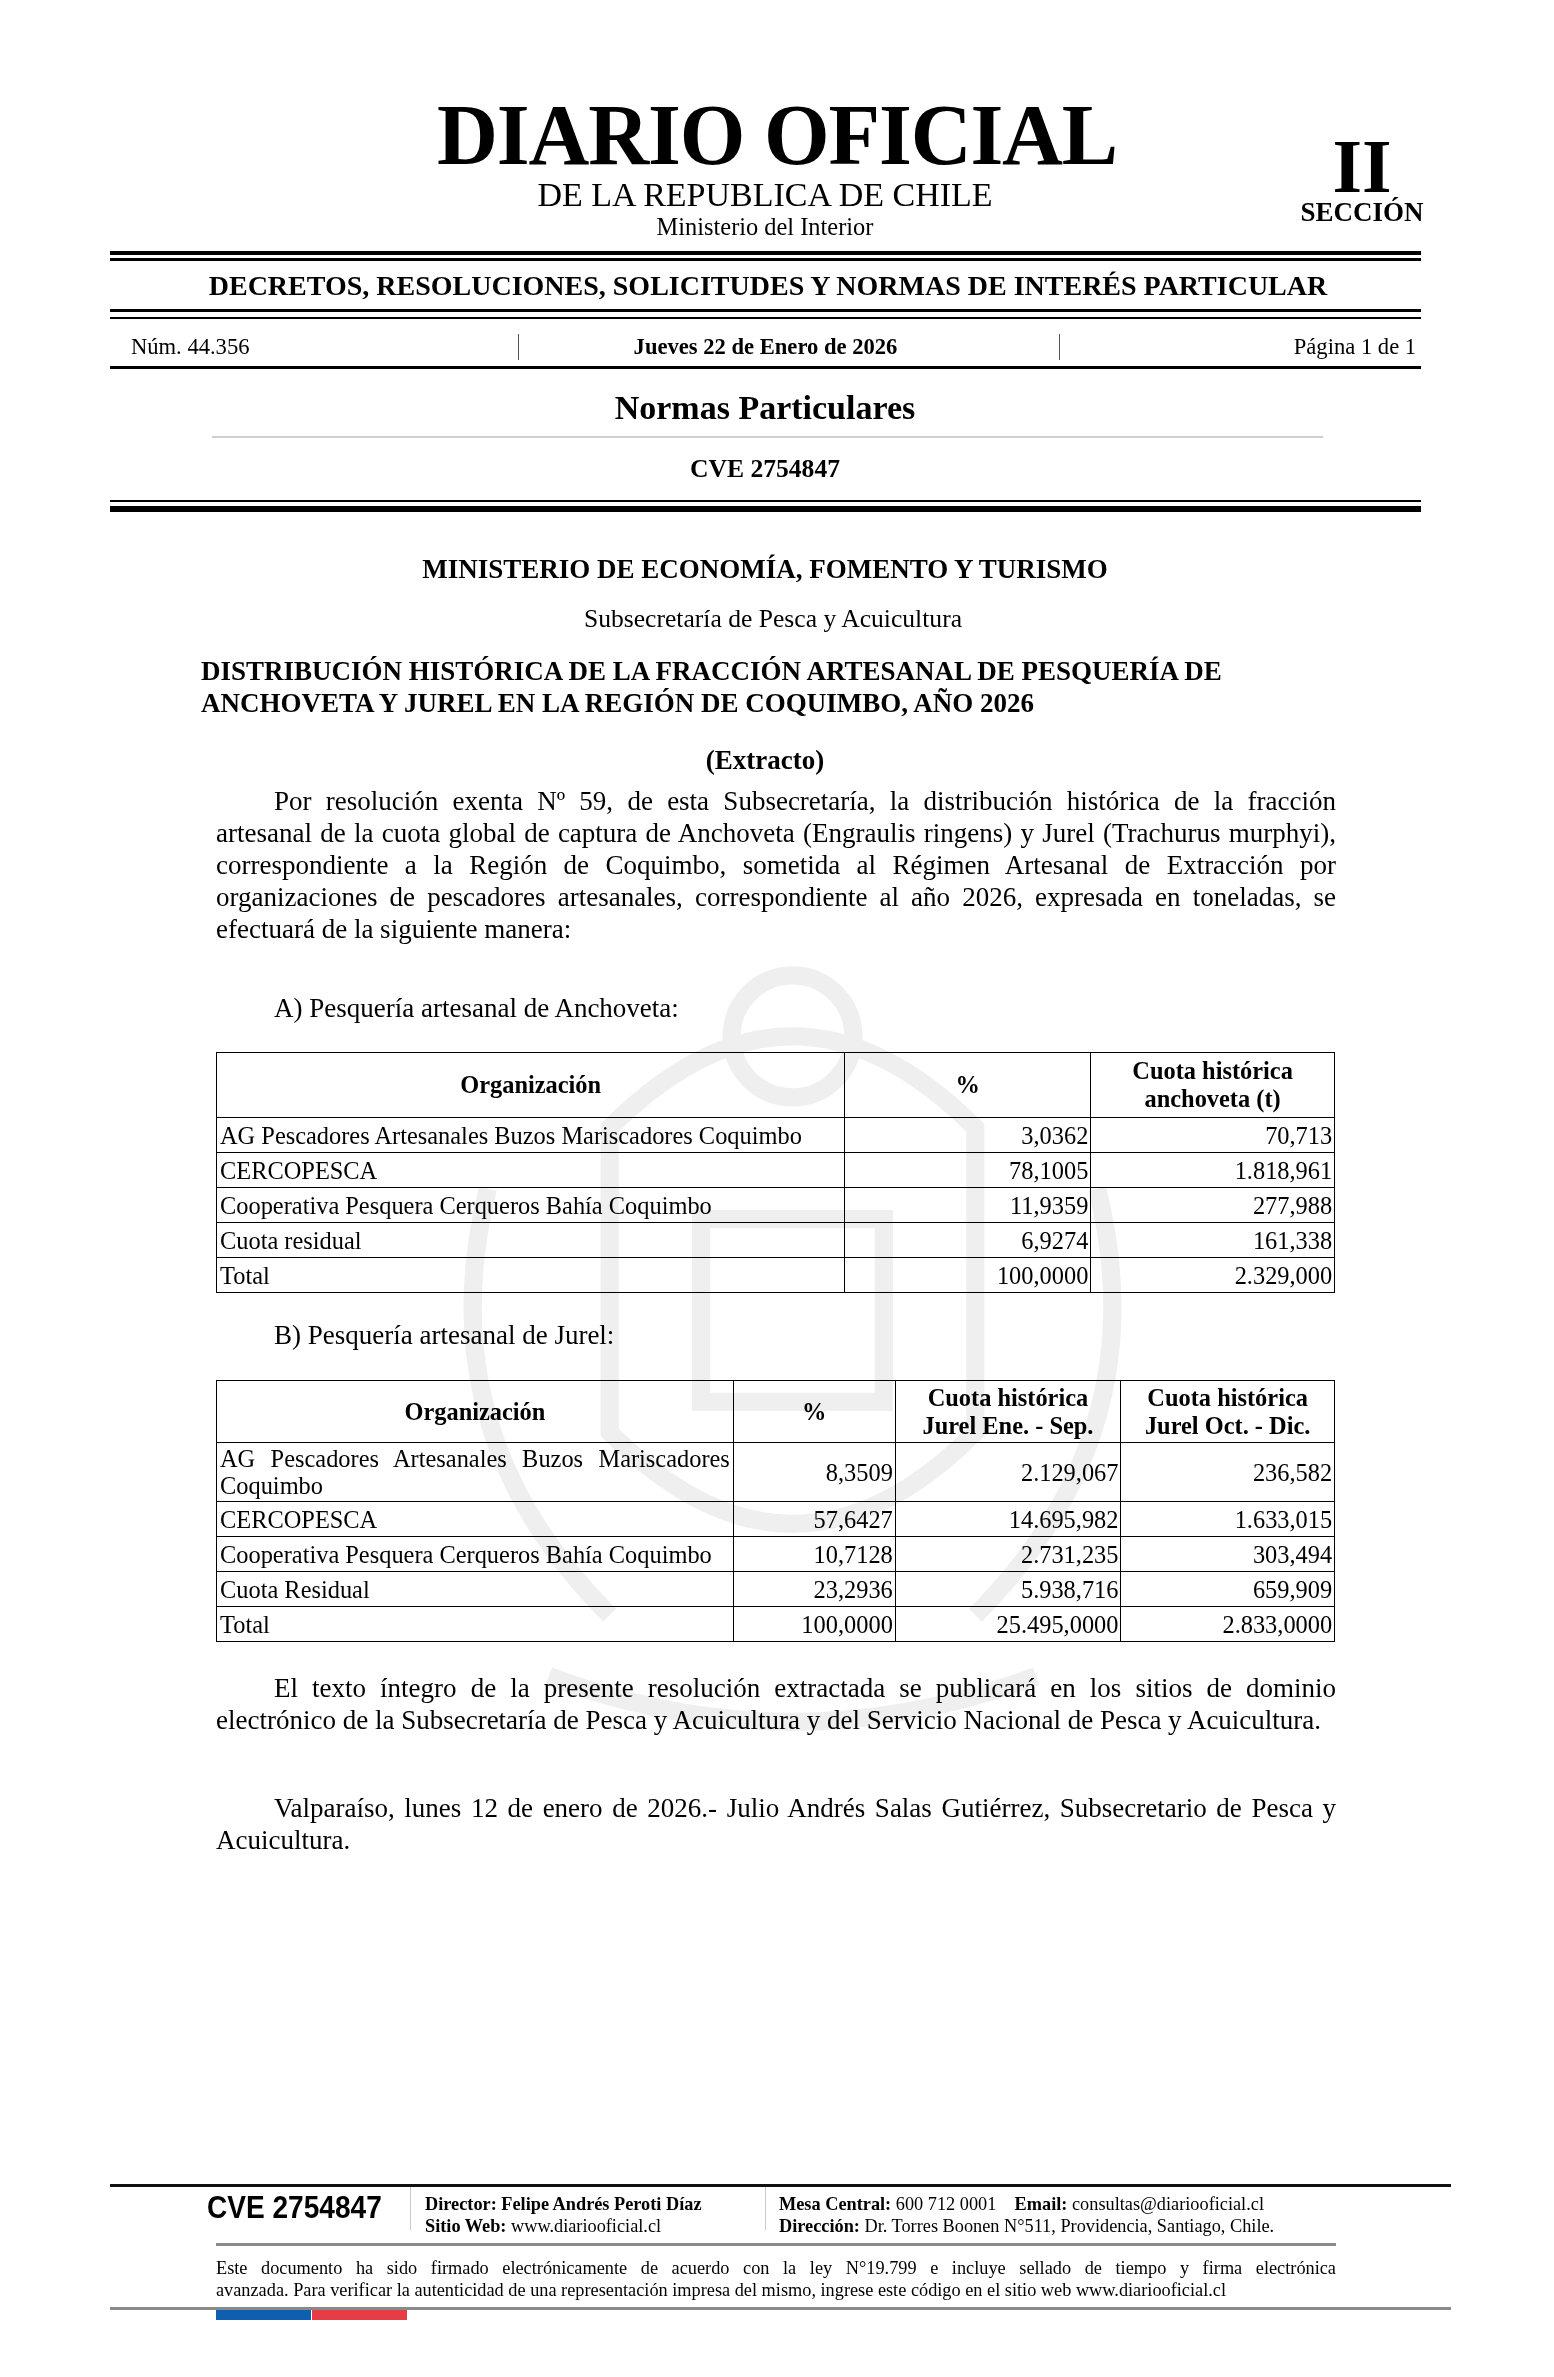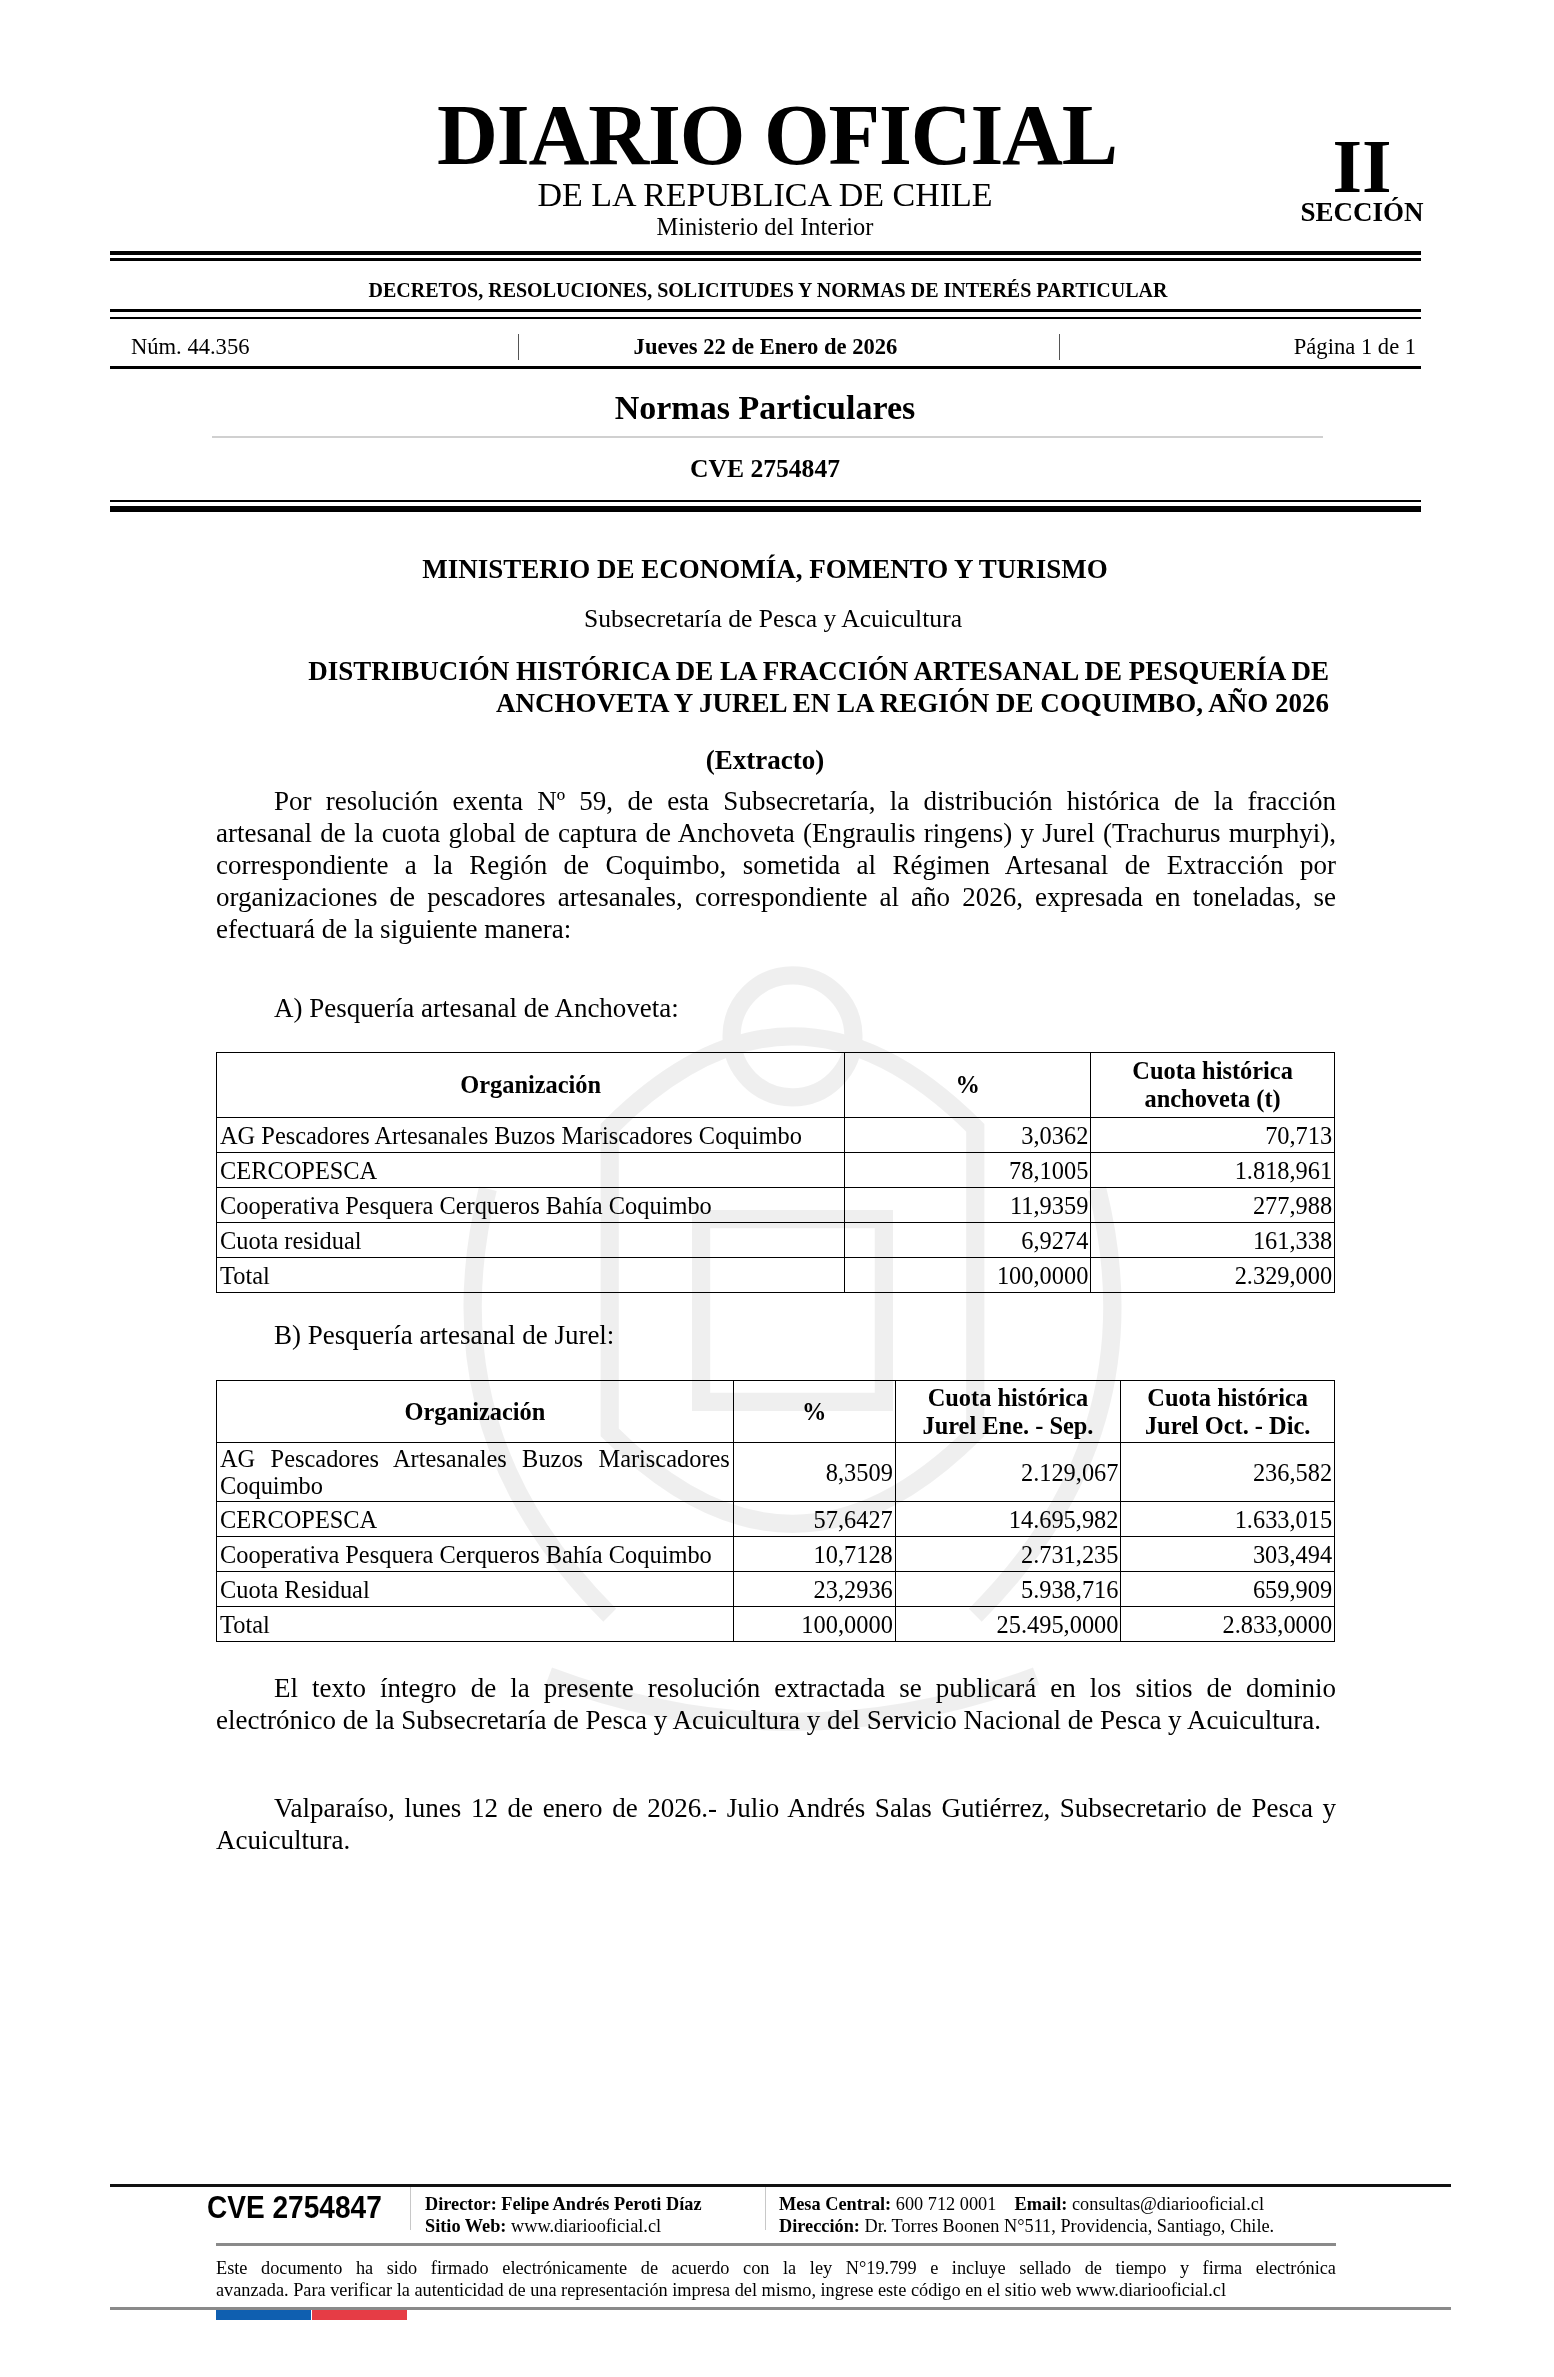--- a/index.html
+++ b/index.html
@@ -9,36 +9,36 @@
 
   
   .mast-title { left: 0; width: 1554px; top: 91px; text-align: center; font-size: 87px; font-weight: bold; letter-spacing: -1.2px; line-height: 1; transform: scaleX(0.97); }
   .mast-sub { left: 0; width: 1530px; top: 178px; text-align: center; font-size: 34px; line-height: 1; }
   .mast-min { left: 0; width: 1530px; top: 215px; text-align: center; font-size: 24.4px; line-height: 1; }
   .sec-num { left: 1298px; top: 128px; width: 128px; text-align: center; font-size: 76px; font-weight: bold; line-height: 1; }
   .sec-lbl { left: 1286px; top: 199px; width: 152px; text-align: center; font-size: 27px; font-weight: bold; line-height: 1; }
 
   .rule { position: absolute; left: 110px; width: 1311px; background: #000; }
 
-  .dec-title { left: 0; width: 1536px; top: 280px; text-align: center; font-size: 20px; font-weight: bold; line-height: 1; }
+  .dec-title { left: 0; width: 1536px; top: 272px; text-align: center; font-size: 28px; font-weight: bold; line-height: 1; }
 
   .meta { left: 110px; width: 1311px; top: 332px; height: 30.5px; font-size: 22.6px; line-height: 30.5px; }
   .meta .num { position: absolute; left: 4.9px; margin-left: 16px; }
   .meta .date { position: absolute; left: 0; width: 100%; text-align: center; font-weight: bold; }
   .meta .page { position: absolute; right: 4.9px; }
   .meta .sep { position: absolute; top: 2.4px; width: 1.2px; height: 25.6px; background: #555; }
 
   .np-title { left: 0; width: 1530px; top: 391px; text-align: center; font-size: 34px; font-weight: bold; line-height: 1; }
   .np-rule { left: 212px; width: 1111px; top: 436px; height: 2.4px; background: #d0d0d0; }
   .cve-head { left: 0; width: 1530px; top: 456px; text-align: center; font-size: 25.6px; font-weight: bold; line-height: 1; }
 
   
   .ministry { left: 0; width: 1530px; top: 556px; text-align: center; font-size: 27px; font-weight: bold; line-height: 1; }
   .subsec { left: 0; width: 1530px; top: 606px; text-align: center; font-size: 25.6px; line-height: 1; margin-left: 8px; }
-  .doc-title { left: 201px; width: 1128px; top: 655px; text-align: right; font-size: 27px; font-weight: bold; line-height: 32px; }
+  .doc-title { left: 201px; width: 1128px; top: 655px; text-align: left; font-size: 27px; font-weight: bold; line-height: 32px; }
   .extracto { left: 0; width: 1530px; top: 747px; text-align: center; font-size: 27px; font-weight: bold; line-height: 1; }
 
   .para { left: 216px; width: 1120px; font-size: 27px; line-height: 32px; text-align: justify; text-indent: 58px; }
   .p1 { top: 785px; }
   .label-a { left: 274px; top: 995px; font-size: 27px; line-height: 1; }
   .label-b { left: 274px; top: 1322px; font-size: 27px; line-height: 1; }
 
   table.grid { position: absolute; left: 216px; width: 1119px; border-collapse: collapse; font-size: 24.4px; }
   table.grid td, table.grid th { border: 1.8px solid #000; padding: 0 3px; line-height: 27px; vertical-align: middle; }
   table.grid th { font-weight: bold; text-align: center; font-size: 24.4px; line-height: 28px; }

